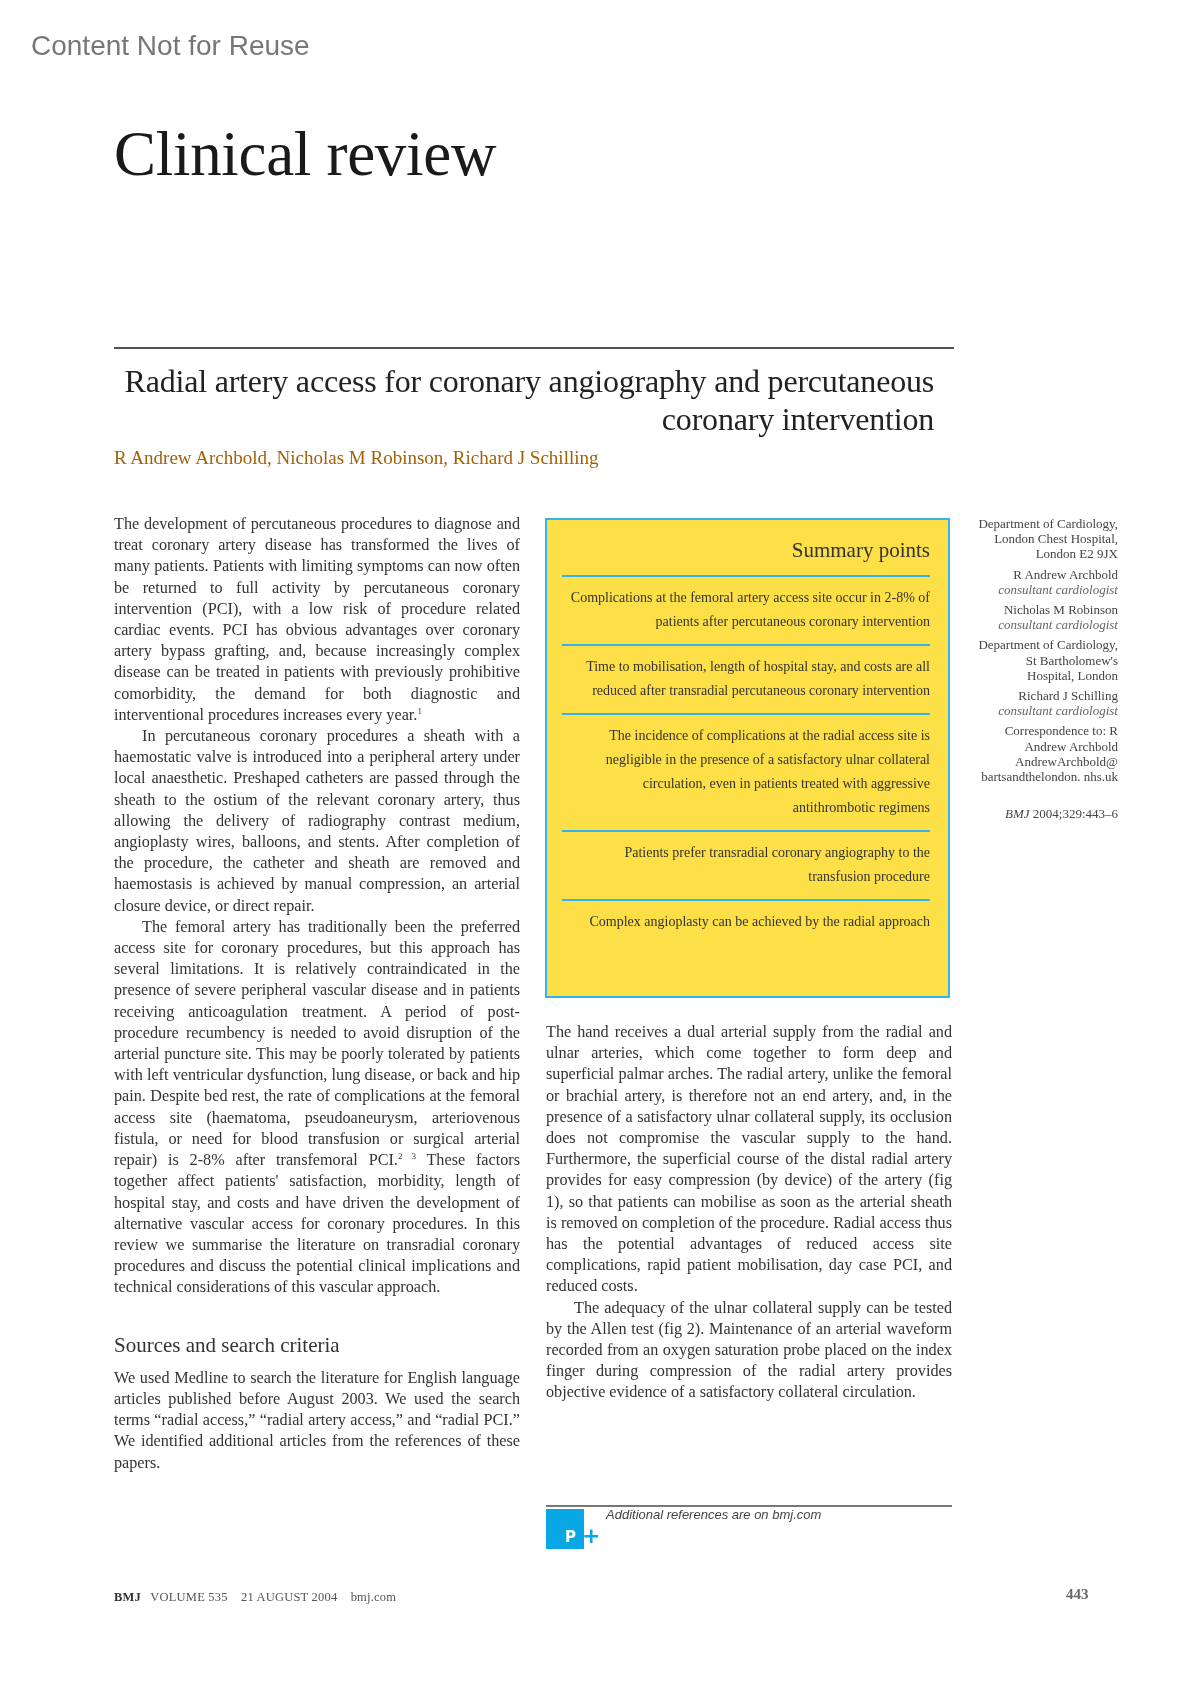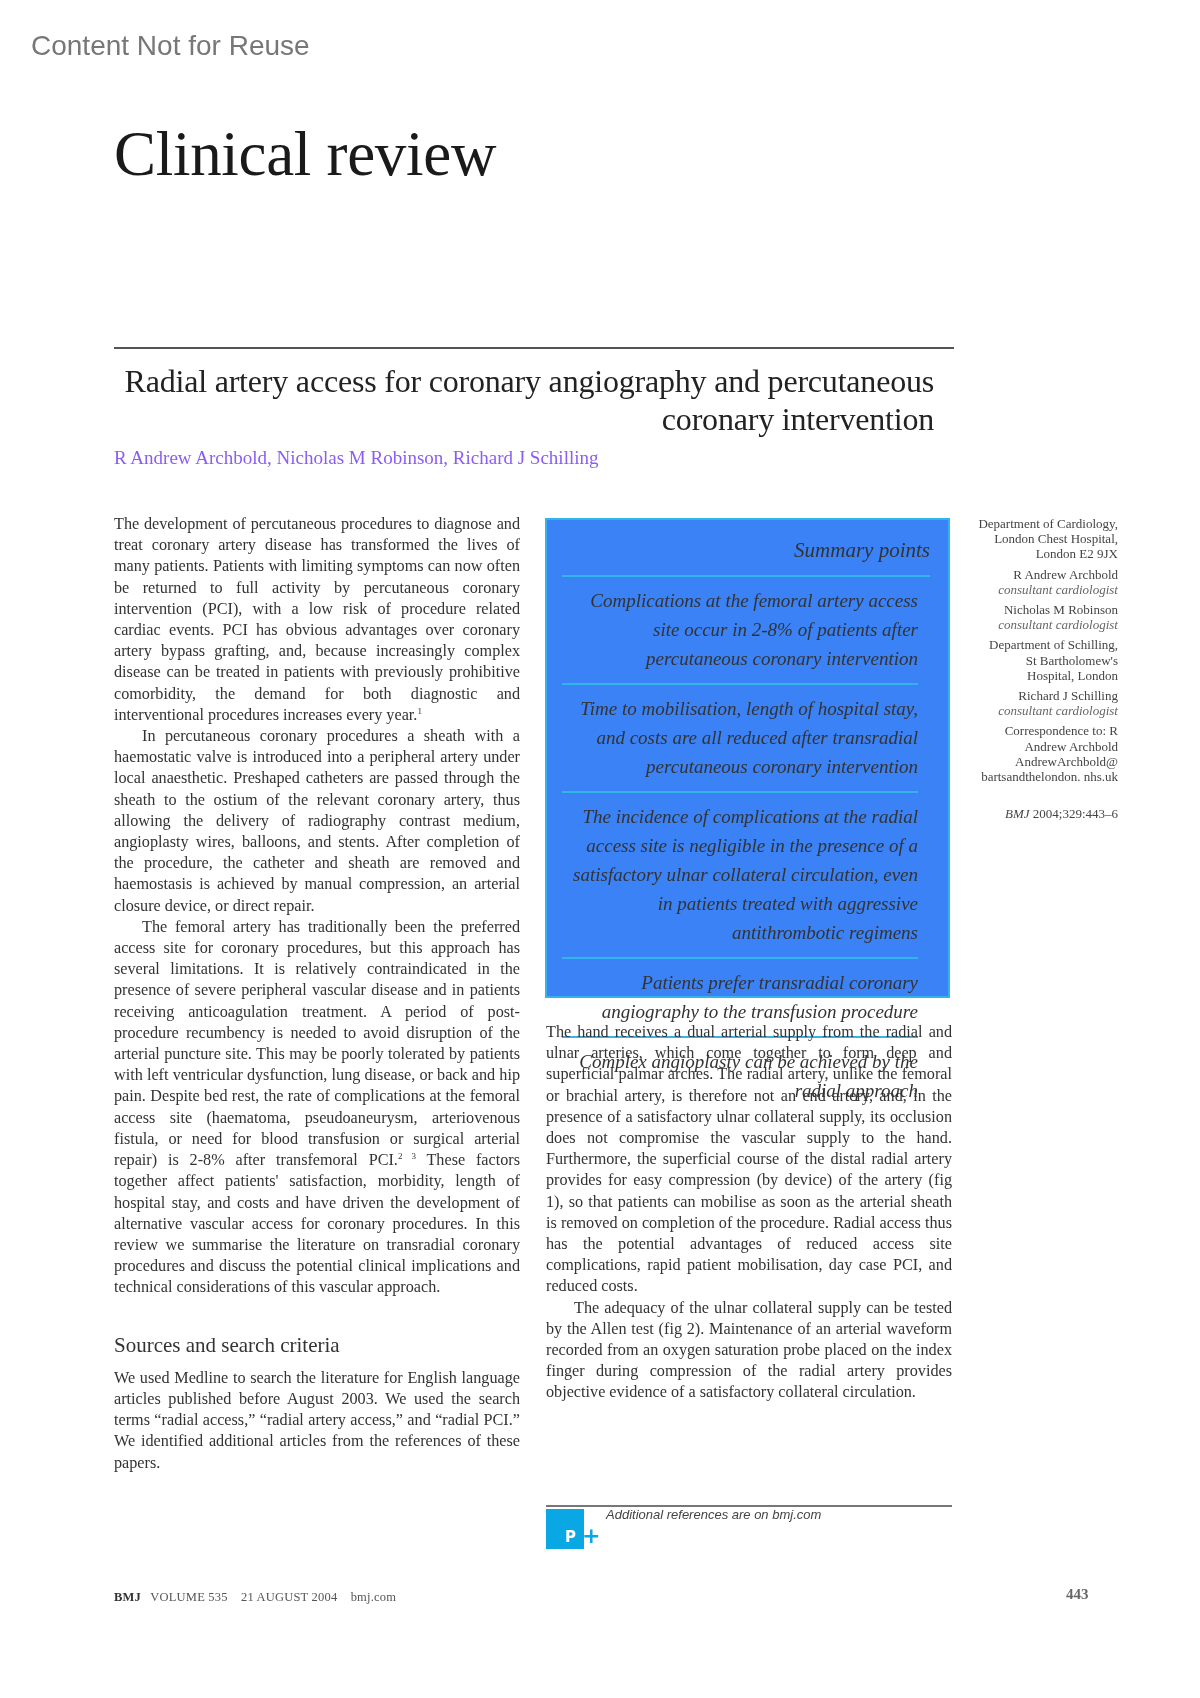--- a/index.html
+++ b/index.html
@@ -5,34 +5,34 @@
   html, body { margin: 0; padding: 0; background: #ffffff; }
   body { width: 1200px; height: 1698px; position: relative; overflow: hidden;
          font-family: "Liberation Serif", "DejaVu Serif", serif; color: #333; }
   .abs { position: absolute; text-align: right; }
   .watermark { left: 31px; top: 30px; font-family: "Liberation Sans", "DejaVu Sans", sans-serif;
                font-size: 28px; color: #777; }
   .section-label { left: 114px; top: 118px; font-size: 63px; color: #1a1a1a; letter-spacing: -0.3px; }
   .top-rule { left: 114px; top: 347px; width: 840px; height: 2px; background: #555; }
   .headline { left: 114px; top: 362px; width: 820px; font-size: 32px; line-height: 38px; color: #222;
               letter-spacing: -0.2px; }
-  .authors { left: 114px; top: 447px; font-size: 19px; color: #8b5cf6; }
+  .authors { left: 114px; top: 447px; font-size: 19px; color: #a16207; }
   .col-left { left: 114px; top: 514px; width: 406px; font-size: 16.2px; line-height: 21.2px;
               text-align: justify; color: #333; }
   .col-left p { margin: 0; text-indent: 0; }
   .col-left p.ind { text-indent: 28px; }
   .col-left h2, .col-right h2 { font-weight: normal; font-size: 21px; margin: 0; color: #333; }
   .col-left h2 { margin-top: 36px; margin-bottom: 12px; }
   sup { font-size: 9px; line-height: 0; vertical-align: 6px; }
-  .summary { left: 545px; top: 518px; width: 405px; height: 480px; background: #3b82f6;
-             border: 2px solid #33b5ec; box-sizing: border-box; padding: 18px 14px 0 15px; font-style: italic; }
+  .summary { left: 545px; top: 518px; width: 405px; height: 480px; background: #fde047;
+             border: 2px solid #33b5ec; box-sizing: border-box; padding: 18px 14px 0 15px; }
   .summary-title { font-size: 21px; color: #333; padding-bottom: 12px; border-bottom: 2px solid #33b5ec;
                    margin: 0 4px 0 0; }
-  .summary-item { font-size: 19px; line-height: 29px; color: #333; padding: 9px 0 10px 0;
-                  border-bottom: 2px solid #33b5ec; margin-right: 16px; }
+  .summary-item { font-size: 14px; line-height: 24px; color: #333; padding: 9px 0 10px 0;
+                  border-bottom: 2px solid #33b5ec; margin-right: 4px; }
   .summary-item:last-child { border-bottom: none; }
   .col-right { left: 546px; top: 1022px; width: 406px; font-size: 16.2px; line-height: 21.2px;
                text-align: justify; color: #333; }
   .col-right h2 { margin-bottom: 11px; }
   .col-right p { margin: 0; }
   .col-right p.ind { text-indent: 28px; }
   .ref-rule { left: 546px; top: 1505px; width: 406px; height: 2px; background: #777; }
   .pplus { left: 546px; top: 1509px; width: 38px; height: 40px; background: #0aa7e5; }
   .pplus-letter { position: absolute; left: 19px; top: 19px; font-family: "DejaVu Sans", sans-serif;
                   font-weight: bold; font-size: 15px; color: #fff; }
@@ -87,21 +87,21 @@
   <span class="pplus-plus">+</span>
 </div>
 <div class="abs ref-note">Additional references are on bmj.com</div>
 
 <div class="abs sidebar">
   <div class="blk">Department of Cardiology, London Chest Hospital, London E2 9JX</div>
   <div>R Andrew Archbold</div>
   <div class="blk role">consultant cardiologist</div>
   <div>Nicholas M Robinson</div>
   <div class="blk role">consultant cardiologist</div>
-  <div class="blk">Department of Schilling, St Bartholomew's Hospital, London</div>
+  <div class="blk">Department of Cardiology, St Bartholomew's Hospital, London</div>
   <div>Richard J Schilling</div>
   <div class="blk role">consultant cardiologist</div>
   <div class="blk">Correspondence to: R Andrew Archbold AndrewArchbold@ bartsandthelondon. nhs.uk</div>
   <div class="cite"><i>BMJ</i><span> 2004;329:443–6</span></div>
 </div>
 
 <div class="abs footer">
   <span class="brand">BMJ</span>
   <span style="margin-left:6px">VOLUME 535</span>
   <span>21 AUGUST 2004</span>

